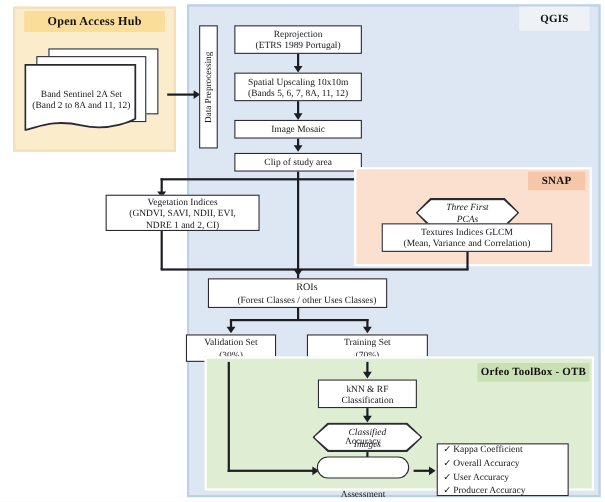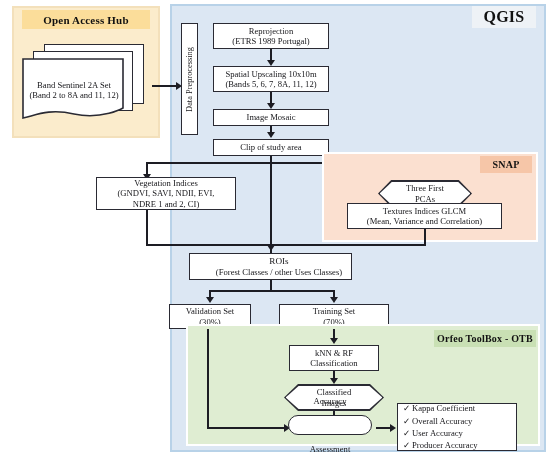--- a/index.html
+++ b/index.html
@@ -9,42 +9,42 @@
   
   .panel{position:absolute;box-sizing:border-box;}
   .panel-qgis{left:170px;top:4px;width:376px;height:448px;background:#dce7f3;border:2px solid #b8d2e8;}
   .panel-hub{left:12px;top:6px;width:148px;height:132px;background:#fbeccc;border:2px solid #f3e0bb;}
   .panel-snap{left:322px;top:152px;width:216px;height:90px;background:#fbe0d0;border:2px solid #ffffff;}
   .panel-otb{left:186px;top:324px;width:354px;height:122px;background:#dfedd2;border:2px solid #ffffff;}
 
   
   .chip{position:absolute;box-sizing:border-box;display:flex;align-items:center;justify-content:center;
         font-weight:bold;letter-spacing:.2px;color:#111;}
-  .chip-qgis{left:472px;top:6px;width:64px;height:22px;background:#eef2f6;font-size:16px;}
+  .chip-qgis{left:472px;top:6px;width:64px;height:22px;background:#eef2f6;font-size:10px;}
   .chip-hub{left:22px;top:10px;width:128px;height:19px;background:#fbdd9a;font-size:11px;}
   .chip-snap{left:480px;top:156px;width:52px;height:17px;background:#f6c6a8;font-size:10px;}
   .chip-otb{left:434px;top:330px;width:102px;height:17px;background:#c9e0b4;font-size:10px;}
 
   
   .node{position:absolute;box-sizing:border-box;background:#ffffff;border:1.6px solid #2a2a33;
         display:flex;flex-direction:column;align-items:center;justify-content:center;
         text-align:center;color:#16161a;line-height:1.18;padding:1px 3px;}
   .node .l{display:block;white-space:nowrap;}
   .f10{font-size:8.6px;}
   .f11{font-size:9.2px;}
 
   
   .node.round{border-radius:13px;}
   .hexwrap{position:absolute;}
   .hexwrap .hexbg{position:absolute;inset:0;background:#2a2a33;
        clip-path:polygon(14% 0%, 86% 0%, 100% 50%, 86% 100%, 14% 100%, 0% 50%);}
   .hexwrap .hexfg{position:absolute;left:1.6px;top:1.6px;right:1.6px;bottom:1.6px;background:#ffffff;
        clip-path:polygon(14% 0%, 86% 0%, 100% 50%, 86% 100%, 14% 100%, 0% 50%);
        display:flex;flex-direction:column;align-items:center;justify-content:center;text-align:center;
-       line-height:1.18;color:#16161a;}
+       line-height:1.18;color:#16161a;font-style:italic;}
 
   
   .vlabel{position:absolute;box-sizing:border-box;background:#ffffff;border:1.6px solid #2a2a33;
           display:flex;align-items:center;justify-content:center;}
   .vlabel span{writing-mode:vertical-rl;transform:rotate(180deg);font-size:8.4px;color:#16161a;white-space:nowrap;}
 
   
   .docstack{position:absolute;}
   .doc{position:absolute;background:#ffffff;border:1.6px solid #2a2a33;box-sizing:border-box;}
   .doctext{position:absolute;display:flex;flex-direction:column;align-items:center;justify-content:center;

